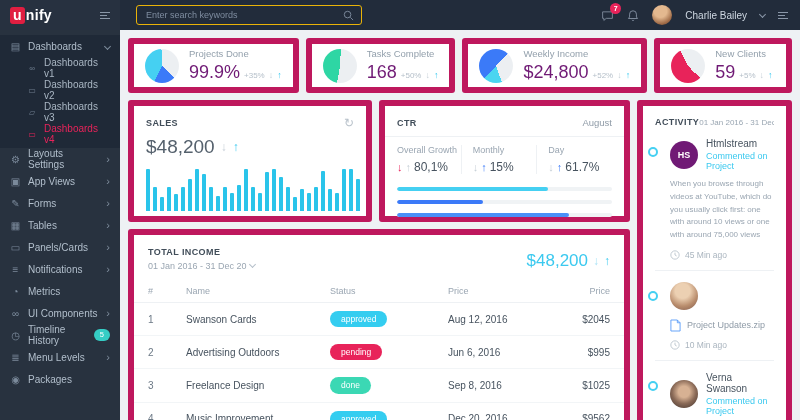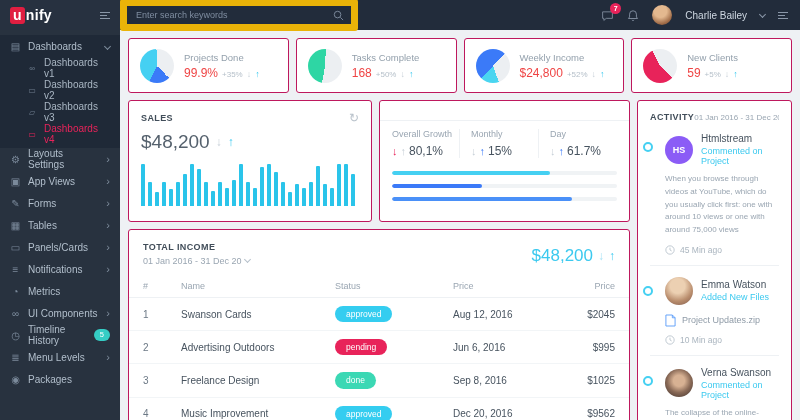--- a/index.html
+++ b/index.html
@@ -5,21 +5,21 @@
   html,body{margin:0;padding:0}
   body{width:800px;height:420px;overflow:hidden;background:#eef1f4;font-family:"Liberation Sans",sans-serif;-webkit-font-smoothing:antialiased}
   
   .topbar{position:fixed;top:0;left:0;width:800px;height:30px;background:#222c3b;display:flex;align-items:center;z-index:20}
   .logo-area{width:120px;height:30px;background:#273140;display:flex;align-items:center;justify-content:space-between;padding:0 10px;box-sizing:border-box;flex:none}
   .logo{color:#fff;font-size:14px;font-weight:700;letter-spacing:.3px}
   .logo-u{background:#e01e41;border-radius:3px;padding:0 3px 1px;margin-right:1px}
   .mini-burger{display:flex;flex-direction:column;gap:2px;cursor:pointer}
   .mini-burger i{display:block;width:10px;height:1px;background:#8a97a8}
   .mini-burger i:nth-child(2){width:7px}
-  .search-wrap{margin-left:0;width:210px;height:18px;border:7px solid #eab308;border-radius:3px;display:flex;align-items:center;padding:0 7px;gap:6px}
+  .search-wrap{margin-left:16px;width:210px;height:18px;border:1px solid #eab308;border-radius:3px;display:flex;align-items:center;padding:0 7px;gap:6px}
   .search-input{flex:1;background:transparent;border:0;outline:0;color:#aab6c4;font-size:9px;font-family:"Liberation Sans",sans-serif}
   .search-input::placeholder{color:#7f8da0}
   .top-right{margin-left:auto;display:flex;align-items:center;gap:13px;padding-right:12px}
   .icon-btn{position:relative;cursor:pointer;display:flex;align-items:center}
   .badge{position:absolute;top:-6px;right:-7px;background:#e8235a;color:#fff;border-radius:50%;min-width:11px;height:11px;font-size:7px;display:flex;align-items:center;justify-content:center;font-weight:700}
   .avatar-sm{width:20px;height:20px;border-radius:50%;background:radial-gradient(circle at 42% 30%,#e3b88f 0 35%,#a06c48 70%,#5f3c28 100%);flex:none;cursor:pointer}
   .user-name{color:#cfd8e2;font-size:10px;cursor:pointer}
   .chev-down,.caret{display:inline-block;width:4px;height:4px;border-right:1px solid #8a97a8;border-bottom:1px solid #8a97a8;transform:rotate(45deg);margin-top:-2px}
   .caret{border-color:#b6c0ca;margin-left:3px;vertical-align:2px}
   
@@ -28,27 +28,27 @@
   .side-item,.sub-item{display:flex;align-items:center;height:22px;padding:0 10px;gap:7px;color:#b2bfcc;font-size:10px;cursor:pointer}
   .side-item .glyph{color:#7b8a9b;font-size:10px;width:11px;text-align:center;flex:none}
   .side-item .chev{margin-left:auto;color:#7e8c9c;font-size:11px;line-height:1}
   .sub-item{padding-left:27px;color:#a9b6c3}
   .sub-item .glyph{color:#6f7e8f;font-size:8px;width:10px;text-align:center;flex:none}
   .sub-item.active,.sub-item.active .glyph{color:#e8235a}
   .side-badge{margin-left:auto;background:#35cdc5;color:#fff;font-size:7.5px;border-radius:8px;padding:2px 6px;line-height:1}
   .grp-chev{margin-left:auto;width:4px;height:4px;border-right:1px solid #7e8c9c;border-bottom:1px solid #7e8c9c;transform:rotate(45deg)}
   
   .main{position:fixed;left:120px;top:30px;width:680px;height:390px;padding:8px;box-sizing:border-box;overflow:hidden}
-  .card{background:#fff;border:1px solid #be185d;border-radius:3px;box-sizing:border-box}
+  .card{background:#fff;border:6px solid #be185d;border-radius:3px;box-sizing:border-box}
   .stats-row{display:grid;grid-template-columns:repeat(4,1fr);gap:7px;height:55px}
   .stat-card{display:flex;align-items:center;gap:10px;padding:0 11px;cursor:default}
   .pie{width:34px;height:34px;border-radius:50%;flex:none}
   .stat-label{font-size:9.5px;color:#93a0ac;margin-bottom:3px;white-space:nowrap}
   .stat-line{display:flex;align-items:baseline;gap:4px;white-space:nowrap}
-  .stat-value{font-size:12px;color:#ef4444}
+  .stat-value{font-size:18px;color:#701a75}
   .stat-delta{font-size:8px;color:#b6c0ca}
   .ar{font-size:9px;line-height:1}
   .ar-down{color:#c6cfd7}.ar-up{color:#3bc9ef}
   .lower{margin-top:7px;display:grid;grid-template-columns:244px 251px 1fr;grid-template-rows:122px 228px;gap:7px}
   .card-title{font-size:9px;font-weight:700;color:#414d59;letter-spacing:.4px}
   
   .sales{grid-column:1;grid-row:1;padding:11px 12px}
   .flex-between{display:flex;justify-content:space-between;align-items:center}
   .refresh{color:#b9c2cb;font-size:12px;line-height:1;cursor:pointer}
   .sales-value{font-size:19px;font-weight:400;color:#55616d;margin-top:7px;display:flex;gap:6px;align-items:center}
@@ -70,21 +70,21 @@
   .fill{height:4px;border-radius:2px}
   
   .activity{grid-column:3;grid-row:1/3;padding:11px 12px;overflow:hidden}
   .act-head{display:flex;justify-content:space-between;align-items:center;white-space:nowrap;overflow:hidden}
   .act-range{font-size:8px;color:#9aa6b2;overflow:hidden;flex:none}
   .act-item{position:relative;padding:11px 0 10px 15px;border-bottom:1px solid #eef1f4}
   .act-item:last-child{border-bottom:none}
   .ring{position:absolute;left:-7px;top:20px;width:6px;height:6px;border:2px solid #45d0f2;border-radius:50%;background:#fff}
   .act-top{display:flex;gap:8px;align-items:center}
   .avatar{width:28px;height:28px;border-radius:50%;flex:none}
-  .avatar.dark{background:#8b5cf6;color:#fff;display:flex;align-items:center;justify-content:center;font-size:9px;font-weight:700}
+  .avatar.dark{background:#701a75;color:#fff;display:flex;align-items:center;justify-content:center;font-size:9px;font-weight:700}
   .avatar.photo-1{background:radial-gradient(circle at 45% 32%,#ecd0b2 0 30%,#b98d6d 62%,#7b564a 100%)}
   .avatar.photo-2{background:radial-gradient(circle at 50% 42%,#d7b193 0 26%,#8a6a57 55%,#3a2d29 100%)}
   .act-user{font-size:10px;color:#47535f}
   .act-action{font-size:9px;color:#3bc9ef;margin-top:2px;cursor:pointer}
   .act-body{font-size:8px;color:#9aa6b2;line-height:1.6;margin-top:7px}
   .act-meta{display:flex;align-items:center;gap:5px;margin-top:8px;color:#aab5bf;font-size:8.5px}
   .file-row{display:flex;align-items:center;gap:6px;margin-top:9px;font-size:9px;color:#8f9ba7;cursor:pointer}
   
   .income{grid-column:1/3;grid-row:2;padding:12px 0 0;overflow:hidden}
   .inc-head{display:flex;justify-content:space-between;align-items:flex-start;padding:0 14px}
@@ -318,20 +318,24 @@
           <div class="bar" style="height: 90%; background: rgb(42, 196, 234);"></div>
           <div class="bar" style="height: 50%; background: rgb(42, 196, 234);"></div>
           <div class="bar" style="height: 40%; background: rgb(42, 196, 234);"></div>
           <div class="bar" style="height: 95%; background: rgb(42, 196, 234);"></div>
           <div class="bar" style="height: 95%; background: rgb(42, 196, 234);"></div>
           <div class="bar" style="height: 72%; background: rgb(42, 196, 234);"></div>
         </div>
     </section>
 
     <section class="card ctr">
+      <div class="flex-between">
+        <span class="card-title">CTR</span>
+        <span class="period">August</span>
+      </div>
       <div class="hr"></div>
       <div class="ctr-metrics" id="ctr-metrics">
           <div class="metric">
             <div class="m-label">Overall Growth</div>
             <div class="m-value">
               <span class="ar" style="color: rgb(232, 35, 90);">↓</span>
               <span class="ar" style="color: rgb(198, 207, 215);">↑</span>
               <span>80,1%</span>
             </div>
           </div>
@@ -388,24 +392,20 @@
                   <path d="M6 3.2V6l2 1.2" fill="none" stroke="#b6c0ca"></path>
                 </svg>
               </span>
               <span>45 Min ago</span>
             </div>
           </div>
           <div class="act-item">
             <span class="ring"></span>
             <div class="act-top">
               <span class="avatar photo-1"></span>
-              <div>
-                <div class="act-user">Emma Watson</div>
-                <div class="act-action">Added New Files</div>
-              </div>
             </div>
             <div class="file-row">
               <span>
                 <svg width="11" height="13" viewBox="0 0 12 14">
                   <path d="M1 1h7l3 3v9H1z" fill="none" stroke="#5b9df8"></path>
                   <path d="M8 1v3h3" fill="none" stroke="#5b9df8"></path>
                 </svg>
               </span>
               <span>Project Updates.zip</span>
             </div>

